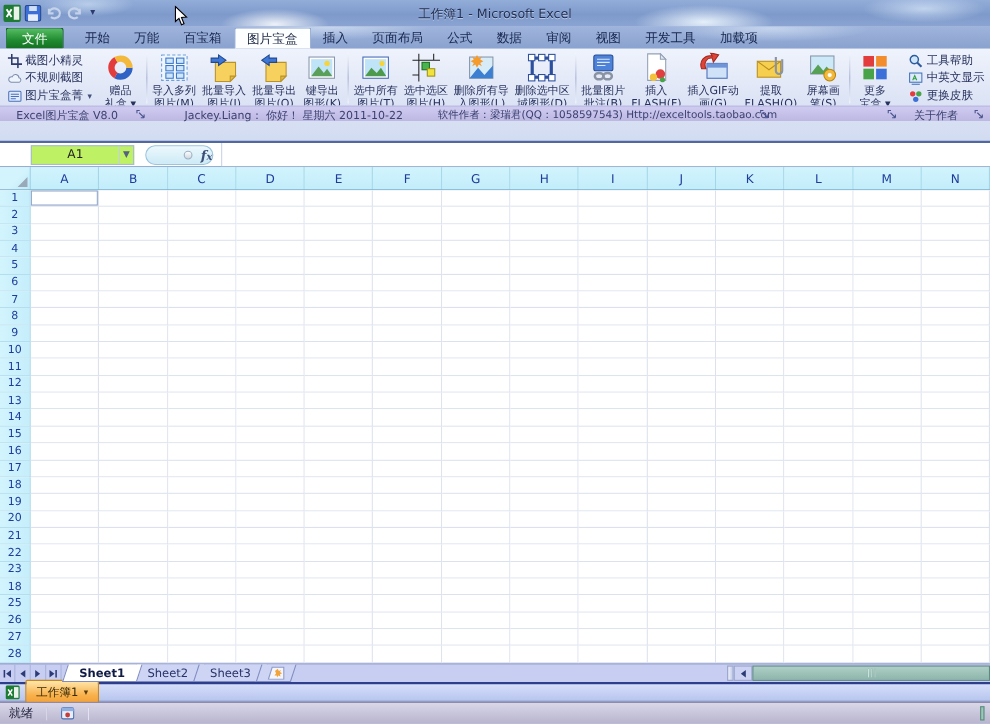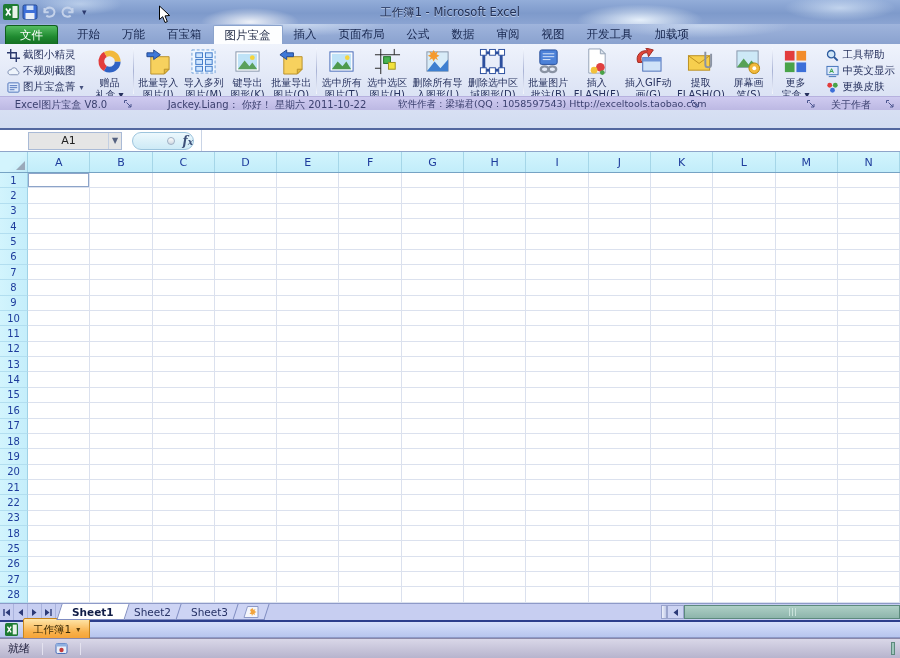--- a/index.html
+++ b/index.html
@@ -46,21 +46,21 @@
 
   #ribbon-labels{height:14px;position:relative;font-size:10px;color:#3a3f6e;
     background:linear-gradient(180deg,#cfcbf0,#bcb8e3);border-top:1px solid #b6b1de}
   .glabel{position:absolute;top:1px;text-align:center;white-space:nowrap;overflow:visible}
   .g0{left:2px;width:118px}.g1{left:140px;width:254px}.g2{left:398px;width:288px;font-size:9.5px}.g4{left:822px;width:58px}
   .launcher{position:absolute;top:2px;width:10px;height:10px;display:inline-flex}
   .l0{left:123px}.l2{left:690px}.l3{left:806px}.l4{left:885px}
 
   
   #formulabar{height:22px;background:#fff;border-bottom:1px solid #8fa5c9;display:flex;align-items:center}
-  #namebox{width:94px;height:18px;margin-left:28px;border:1px solid #a9bad6;display:flex;align-items:center;background:#e5e5e5}
+  #namebox{width:94px;height:18px;margin-left:28px;border:1px solid #a9bad6;display:flex;align-items:center;background:#bef264}
   #namebox .val{flex:1;text-align:center;font-size:11px;color:#222}
   #namebox .nbdd{width:13px;height:100%;border-left:1px solid #c3cfe2;display:flex;align-items:center;justify-content:center;font-size:8px;color:#55617f}
   #fxpill{width:62px;height:18px;margin-left:10px;border:1px solid #9cc4dd;border-radius:9px;
     background:linear-gradient(180deg,#ecf8fd,#cdeaf6);display:flex;align-items:center;justify-content:flex-end;gap:7px}
   #fxpill .dot{width:8px;height:8px;border-radius:50%;background:linear-gradient(180deg,#fdfdfd,#cfd8e2);border:1px solid #9fb0c4}
   #fxpill .fx{font-family:"DejaVu Serif","Liberation Serif",serif;font-style:italic;font-weight:bold;font-size:12px;color:#3c4f78}
   #fxarea{flex:1;height:100%;margin-left:7px;border-left:1px solid #c9d4e6;background:#fff}
 
   
   #colheaders{height:21px;display:grid;grid-template-columns:28px repeat(14,62.3px);background:#c9f1fc;border-bottom:1px solid #76a3c4}
@@ -201,60 +201,60 @@
               <circle cx="14" cy="14" r="8.5" stroke="#e23c3c" stroke-dasharray="17.8 36" transform="rotate(120 14 14)"></circle>
               <circle cx="14" cy="14" r="8.5" stroke="#f2b93c" stroke-dasharray="17.8 36" transform="rotate(240 14 14)"></circle>
             </g>
           </svg></span>
         <span class="l">赠品</span>
         <span class="l">礼盒 ▾</span>
       </div>
       <span class="rdivider"></span>
       <div class="bigbtn">
         <span class="icn big"><svg viewBox="0 0 28 28">
-            <path d="M6 9h19v13l-5 5H6z" fill="#f7d15e" stroke="#b8922c"></path>
-            <path d="M20 27l5-5h-5z" fill="#e3b93e" stroke="#b8922c"></path>
-            <path d="M2 5h7V2l7 5-7 5V9H2z" fill="#3d78d8" stroke="#24498f"></path>
-          </svg></span>
-        <span class="l">批量导入</span>
-        <span class="l">图片(I)</span>
-      </div>
-      <div class="bigbtn">
-        <span class="icn big"><svg viewBox="0 0 28 28">
             <rect x="2" y="2" width="24" height="24" fill="#eef6ff" stroke="#6f9fd8" stroke-dasharray="3 2"></rect>
             <g fill="#cfe6ff" stroke="#3d78c8">
               <rect x="6" y="5" width="7" height="5"></rect>
               <rect x="6" y="12" width="7" height="5"></rect>
               <rect x="6" y="19" width="7" height="5"></rect>
               <rect x="16" y="5" width="7" height="5"></rect>
               <rect x="16" y="12" width="7" height="5"></rect>
               <rect x="16" y="19" width="7" height="5"></rect>
             </g>
           </svg></span>
         <span class="l">导入多列</span>
         <span class="l">图片(M)</span>
       </div>
       <div class="bigbtn">
         <span class="icn big"><svg viewBox="0 0 28 28">
+            <path d="M6 9h19v13l-5 5H6z" fill="#f7d15e" stroke="#b8922c"></path>
+            <path d="M20 27l5-5h-5z" fill="#e3b93e" stroke="#b8922c"></path>
+            <path d="M2 5h7V2l7 5-7 5V9H2z" fill="#3d78d8" stroke="#24498f"></path>
+          </svg></span>
+        <span class="l">批量导入</span>
+        <span class="l">图片(I)</span>
+      </div>
+      <div class="bigbtn">
+        <span class="icn big"><svg viewBox="0 0 28 28">
+            <path d="M6 9h19v13l-5 5H6z" fill="#f7d15e" stroke="#b8922c"></path>
+            <path d="M20 27l5-5h-5z" fill="#e3b93e" stroke="#b8922c"></path>
+            <path d="M16 5H9V2L2 7l7 5V9h7z" fill="#3d78d8" stroke="#24498f"></path>
+          </svg></span>
+        <span class="l">批量导出</span>
+        <span class="l">图片(O)</span>
+      </div>
+      <div class="bigbtn">
+        <span class="icn big"><svg viewBox="0 0 28 28">
             <rect x="2" y="4" width="24" height="20" fill="#fff" stroke="#8796ab"></rect>
             <rect x="4" y="6" width="20" height="16" fill="#bfe3f7"></rect>
             <path d="M4 22l7-9 5 6 3-4 5 7z" fill="#5aa05a"></path>
             <circle cx="19" cy="10" r="2.5" fill="#f5d43c"></circle>
           </svg></span>
         <span class="l">键导出</span>
         <span class="l">图形(K)</span>
-      </div>
-      <div class="bigbtn">
-        <span class="icn big"><svg viewBox="0 0 28 28">
-            <path d="M6 9h19v13l-5 5H6z" fill="#f7d15e" stroke="#b8922c"></path>
-            <path d="M20 27l5-5h-5z" fill="#e3b93e" stroke="#b8922c"></path>
-            <path d="M16 5H9V2L2 7l7 5V9h7z" fill="#3d78d8" stroke="#24498f"></path>
-          </svg></span>
-        <span class="l">批量导出</span>
-        <span class="l">图片(O)</span>
       </div>
       <span class="rdivider"></span>
       <div class="bigbtn">
         <span class="icn big"><svg viewBox="0 0 28 28">
             <rect x="2" y="4" width="24" height="20" fill="#fff" stroke="#4468b8"></rect>
             <rect x="4" y="6" width="20" height="16" fill="#bfe3f7"></rect>
             <path d="M4 22l6-8 5 5 4-5 5 8z" fill="#4d9a4d"></path>
             <circle cx="20" cy="10" r="2.4" fill="#f5d43c"></circle>
           </svg></span>
         <span class="l">选中所有</span>

